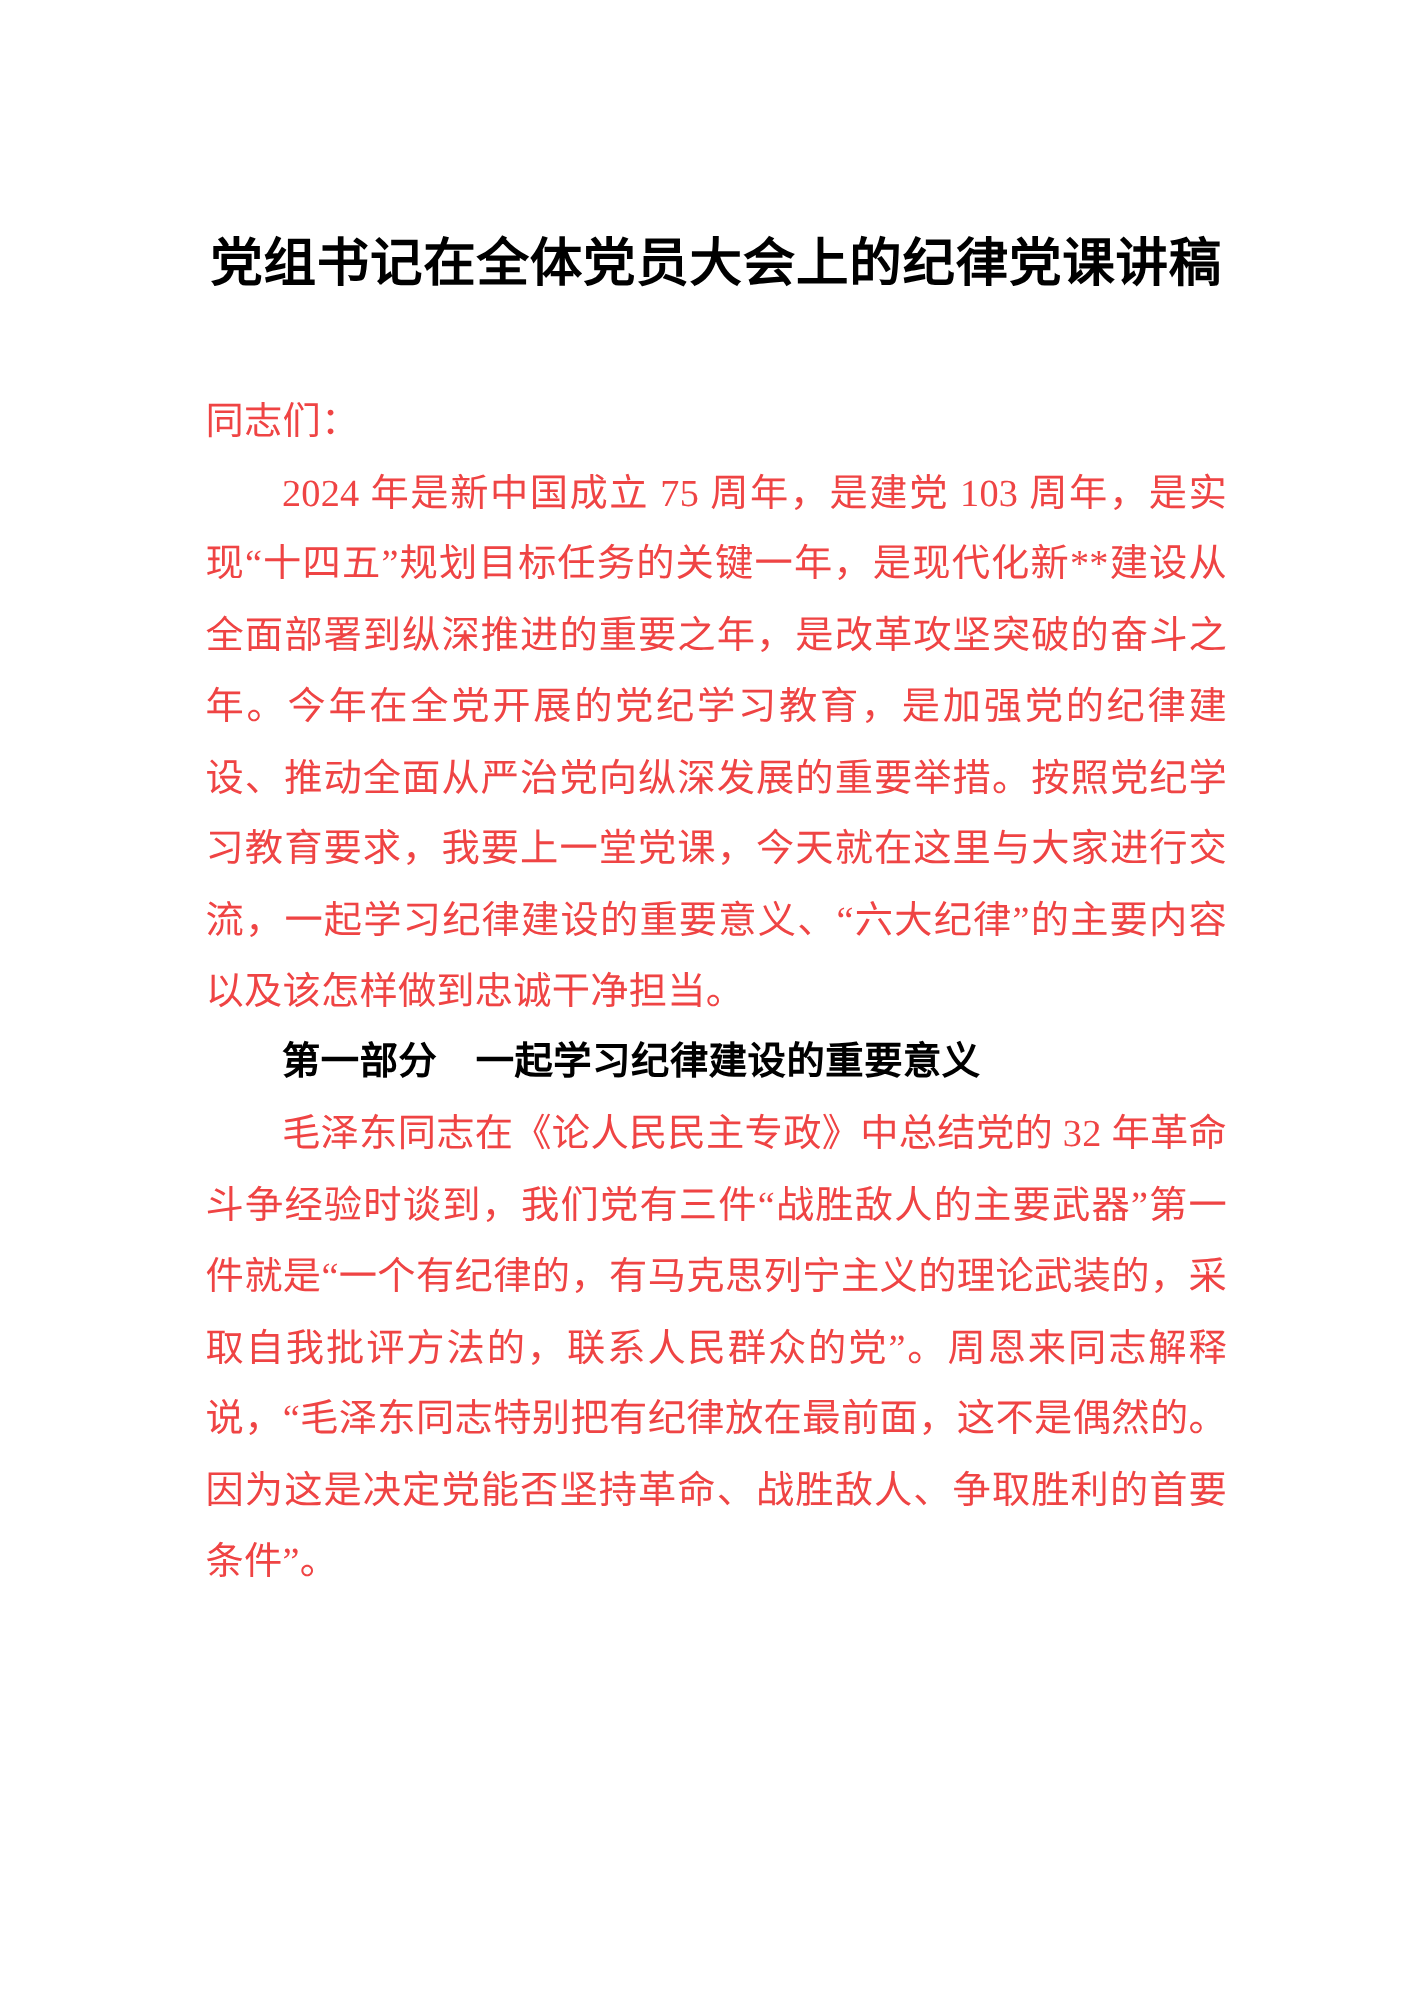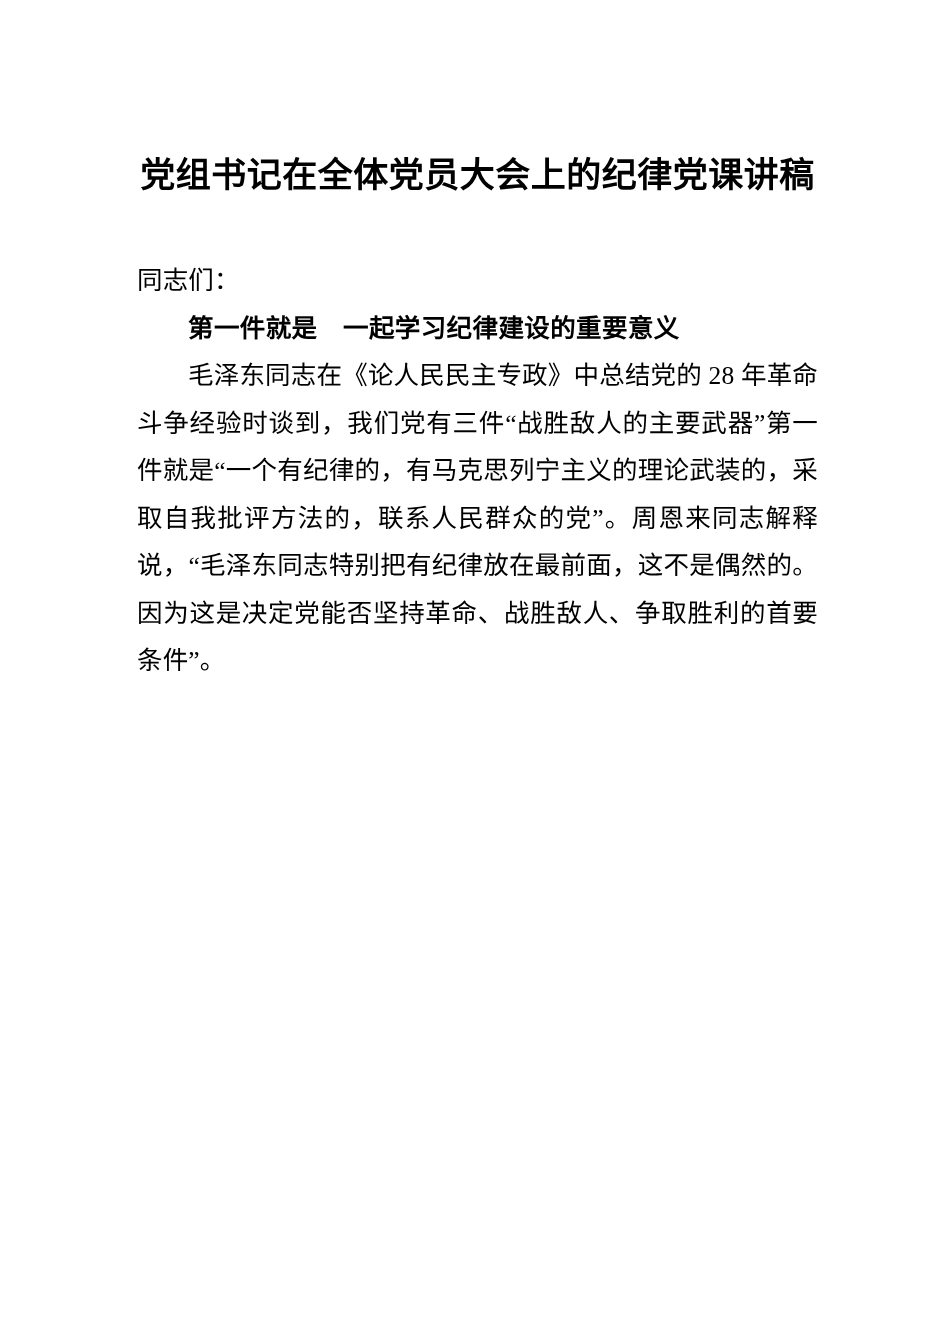--- a/index.html
+++ b/index.html
@@ -56,21 +56,21 @@
   }
 
   .para {
     margin: 0;
     padding: 0;
     font-size: 25.5px;
     line-height: 47.5px;
     text-align: justify;
     text-justify: inter-ideograph;
     letter-spacing: 0.15px;
-    color: #000000;
+    color: #ef4444;
   }
 
   .para.salutation {
     text-indent: 0;
   }
 
   .para.indent {
     text-indent: 2em;
   }
 
@@ -98,22 +98,23 @@
 <div class="page">
 
   <h1 class="doc-title">党组书记在全体党员大会上的纪律党课讲稿</h1>
 
   <div class="title-gap"></div>
 
   <div class="body-block">
 
     <p class="para salutation">同志们：</p>
 
+    <p class="para indent">2024 年是新中国成立 75 周年，是建党 103 周年，是实现“十四五”规划目标任务的关键一年，是现代化新**建设从全面部署到纵深推进的重要之年，是改革攻坚突破的奋斗之年。今年在全党开展的党纪学习教育，是加强党的纪律建设、推动全面从严治党向纵深发展的重要举措。按照党纪学习教育要求，我要上一堂党课，今天就在这里与大家进行交流，一起学习纪律建设的重要意义、“六大纪律”的主要内容以及该怎样做到忠诚干净担当。</p>
 
     <p class="section-heading">
-      <span>第一件就是</span><span class="heading-sep"></span><span>一起学习纪律建设的重要意义</span>
+      <span>第一部分</span><span class="heading-sep"></span><span>一起学习纪律建设的重要意义</span>
     </p>
 
-    <p class="para indent">毛泽东同志在《论人民民主专政》中总结党的 28 年革命斗争经验时谈到，我们党有三件“战胜敌人的主要武器”第一件就是“一个有纪律的，有马克思列宁主义的理论武装的，采取自我批评方法的，联系人民群众的党”。周恩来同志解释说，“毛泽东同志特别把有纪律放在最前面，这不是偶然的。因为这是决定党能否坚持革命、战胜敌人、争取胜利的首要条件”。</p>
+    <p class="para indent">毛泽东同志在《论人民民主专政》中总结党的 32 年革命斗争经验时谈到，我们党有三件“战胜敌人的主要武器”第一件就是“一个有纪律的，有马克思列宁主义的理论武装的，采取自我批评方法的，联系人民群众的党”。周恩来同志解释说，“毛泽东同志特别把有纪律放在最前面，这不是偶然的。因为这是决定党能否坚持革命、战胜敌人、争取胜利的首要条件”。</p>
 
 
   </div>
 </div>
 
 </body></html>

